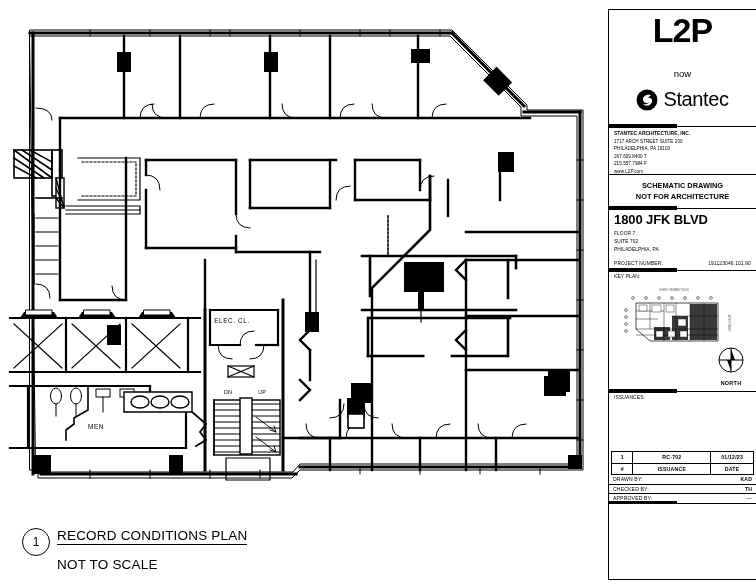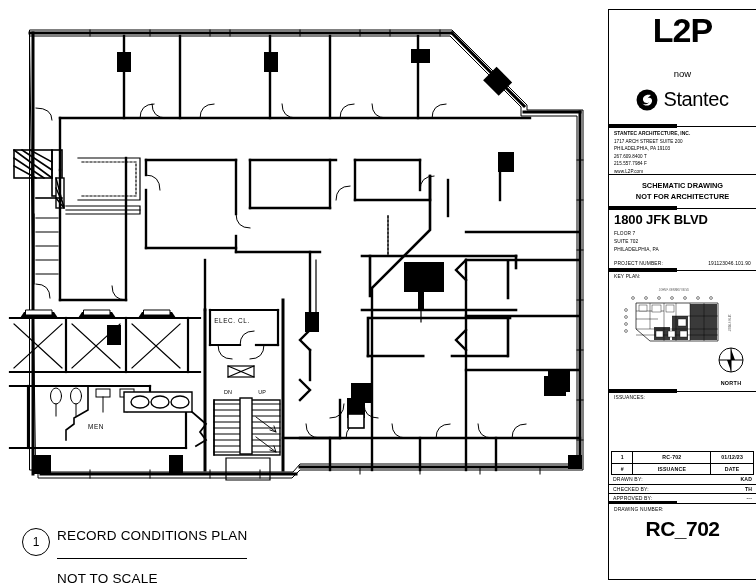--- a/index.html
+++ b/index.html
@@ -7,21 +7,21 @@
   .sheet{position:relative;width:756px;height:588px;background:#fff;}
 
   
   .plan-area{position:absolute;left:0;top:0;width:600px;height:588px;}
   .plan-svg{position:absolute;left:0;top:0;}
 
   .plan-label{position:absolute;left:22px;top:526px;display:flex;align-items:flex-start;}
   .plan-label .bubble{width:26px;height:26px;border:1.4px solid #000;border-radius:50%;
       display:flex;align-items:center;justify-content:center;font-size:12px;margin-top:2px;}
   .plan-label .txt{margin-left:7px;}
-  .plan-label .t1{font-size:13.5px;letter-spacing:.2px;border-bottom:1.4px solid #000;padding-bottom:15px;display:inline-block;}
+  .plan-label .t1{font-size:13.5px;letter-spacing:.2px;border-bottom:1.4px solid #000;padding-bottom:1px;display:inline-block;}
   .plan-label .t2{font-size:13.5px;letter-spacing:.2px;display:block;margin-top:12px;}
 
   
   .tb{position:absolute;left:608px;top:9px;width:149px;height:571px;border:1.1px solid #000;background:#fff;
       box-sizing:border-box;display:flex;flex-direction:column;}
   .tb .cell{box-sizing:border-box;padding:3px 5px;position:relative;}
   .rule{border-bottom:1px solid #000;}
   .tick{position:absolute;left:0;bottom:-1.6px;width:46%;height:3.2px;background:#000;}
 
   .logo-cell{height:117px;display:flex;flex-direction:column;align-items:center;justify-content:flex-start;padding-top:8px;}
@@ -690,18 +690,14 @@
       <span>CHECKED BY:</span>
       <b>TH</b>
     </div>
     <div class="sig" style="position:relative;">
       <span>APPROVED BY:</span>
       <b>---</b>
       <div class="tick"></div>
     </div>
 
 
-    <div class="cell dn-cell">
-      <div class="dn-ttl">DRAWING NUMBER:</div>
-      <div class="dn-val">RC_702</div>
-    </div>
   </div>
 </div>
 
 </body></html>

